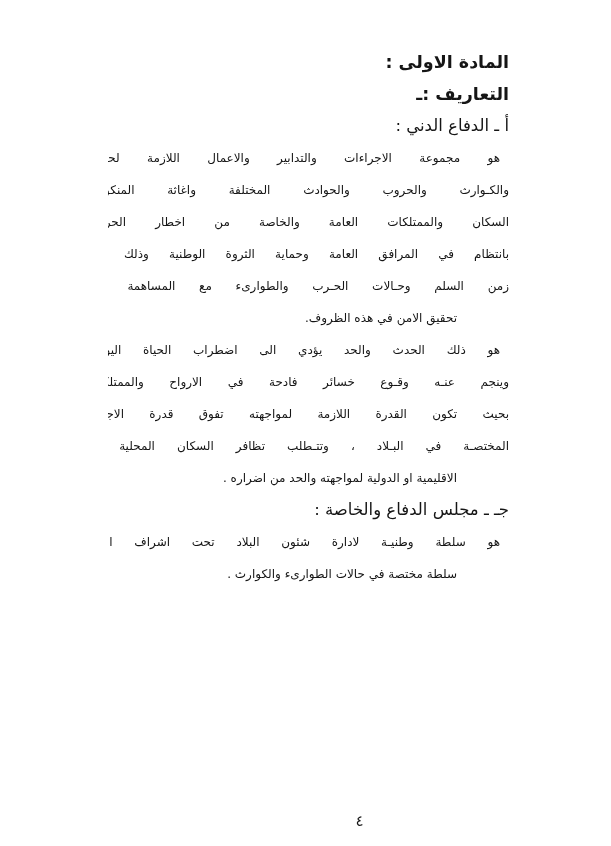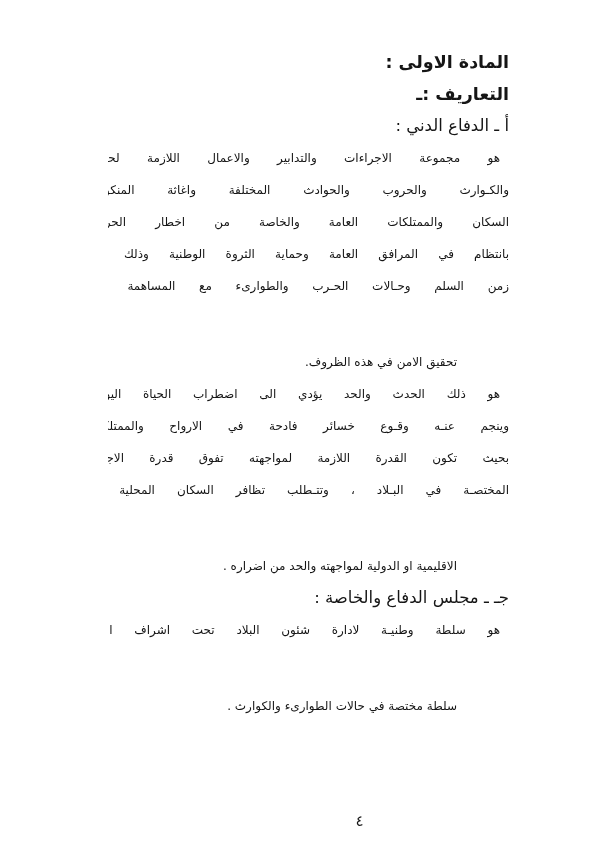--- a/index.html
+++ b/index.html
@@ -46,21 +46,20 @@
     -moz-text-align-last: right;
   }
   .first {
     padding-right: 9px;
   }
   .last {
     text-align: left;
     text-align-last: right;
     -moz-text-align-last: right;
     padding-right: 52px;
-    margin-top: 44px;
   }
   .page-number {
     position: absolute;
     top: 806px;
     left: 0;
     width: 100%;
     text-align: center;
     font-size: 15px;
     line-height: 30px;
     color: #151515;

